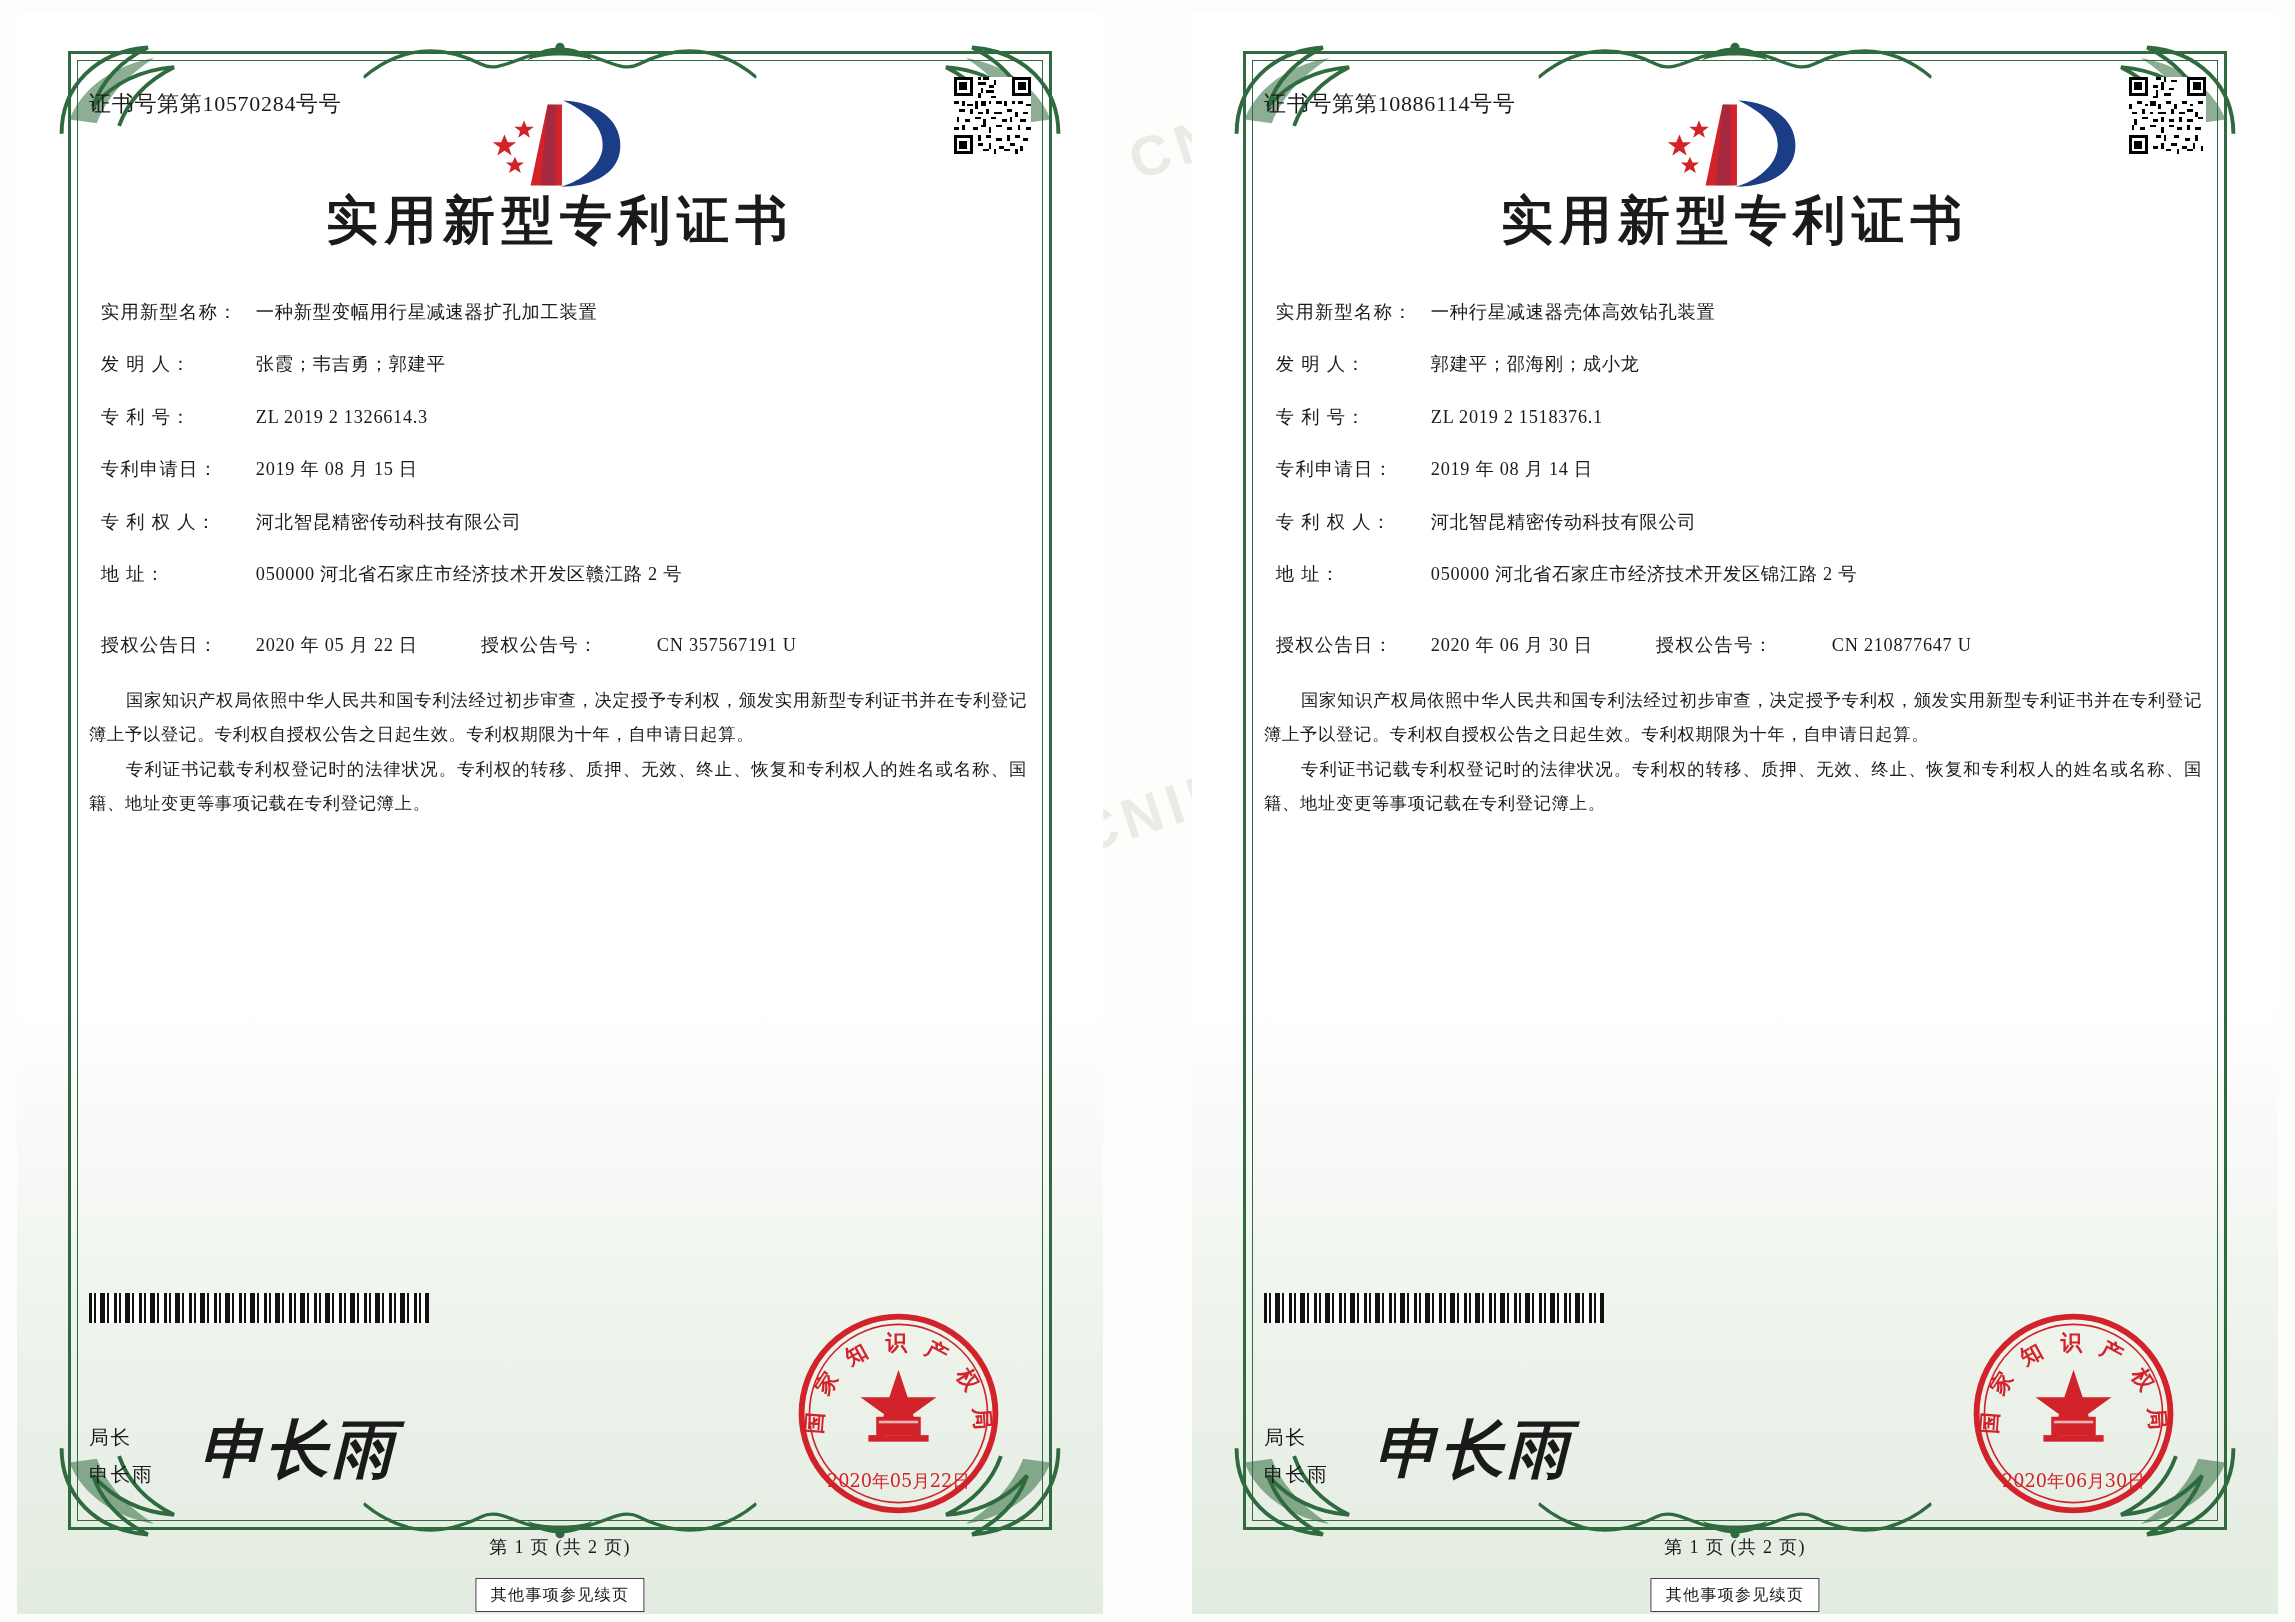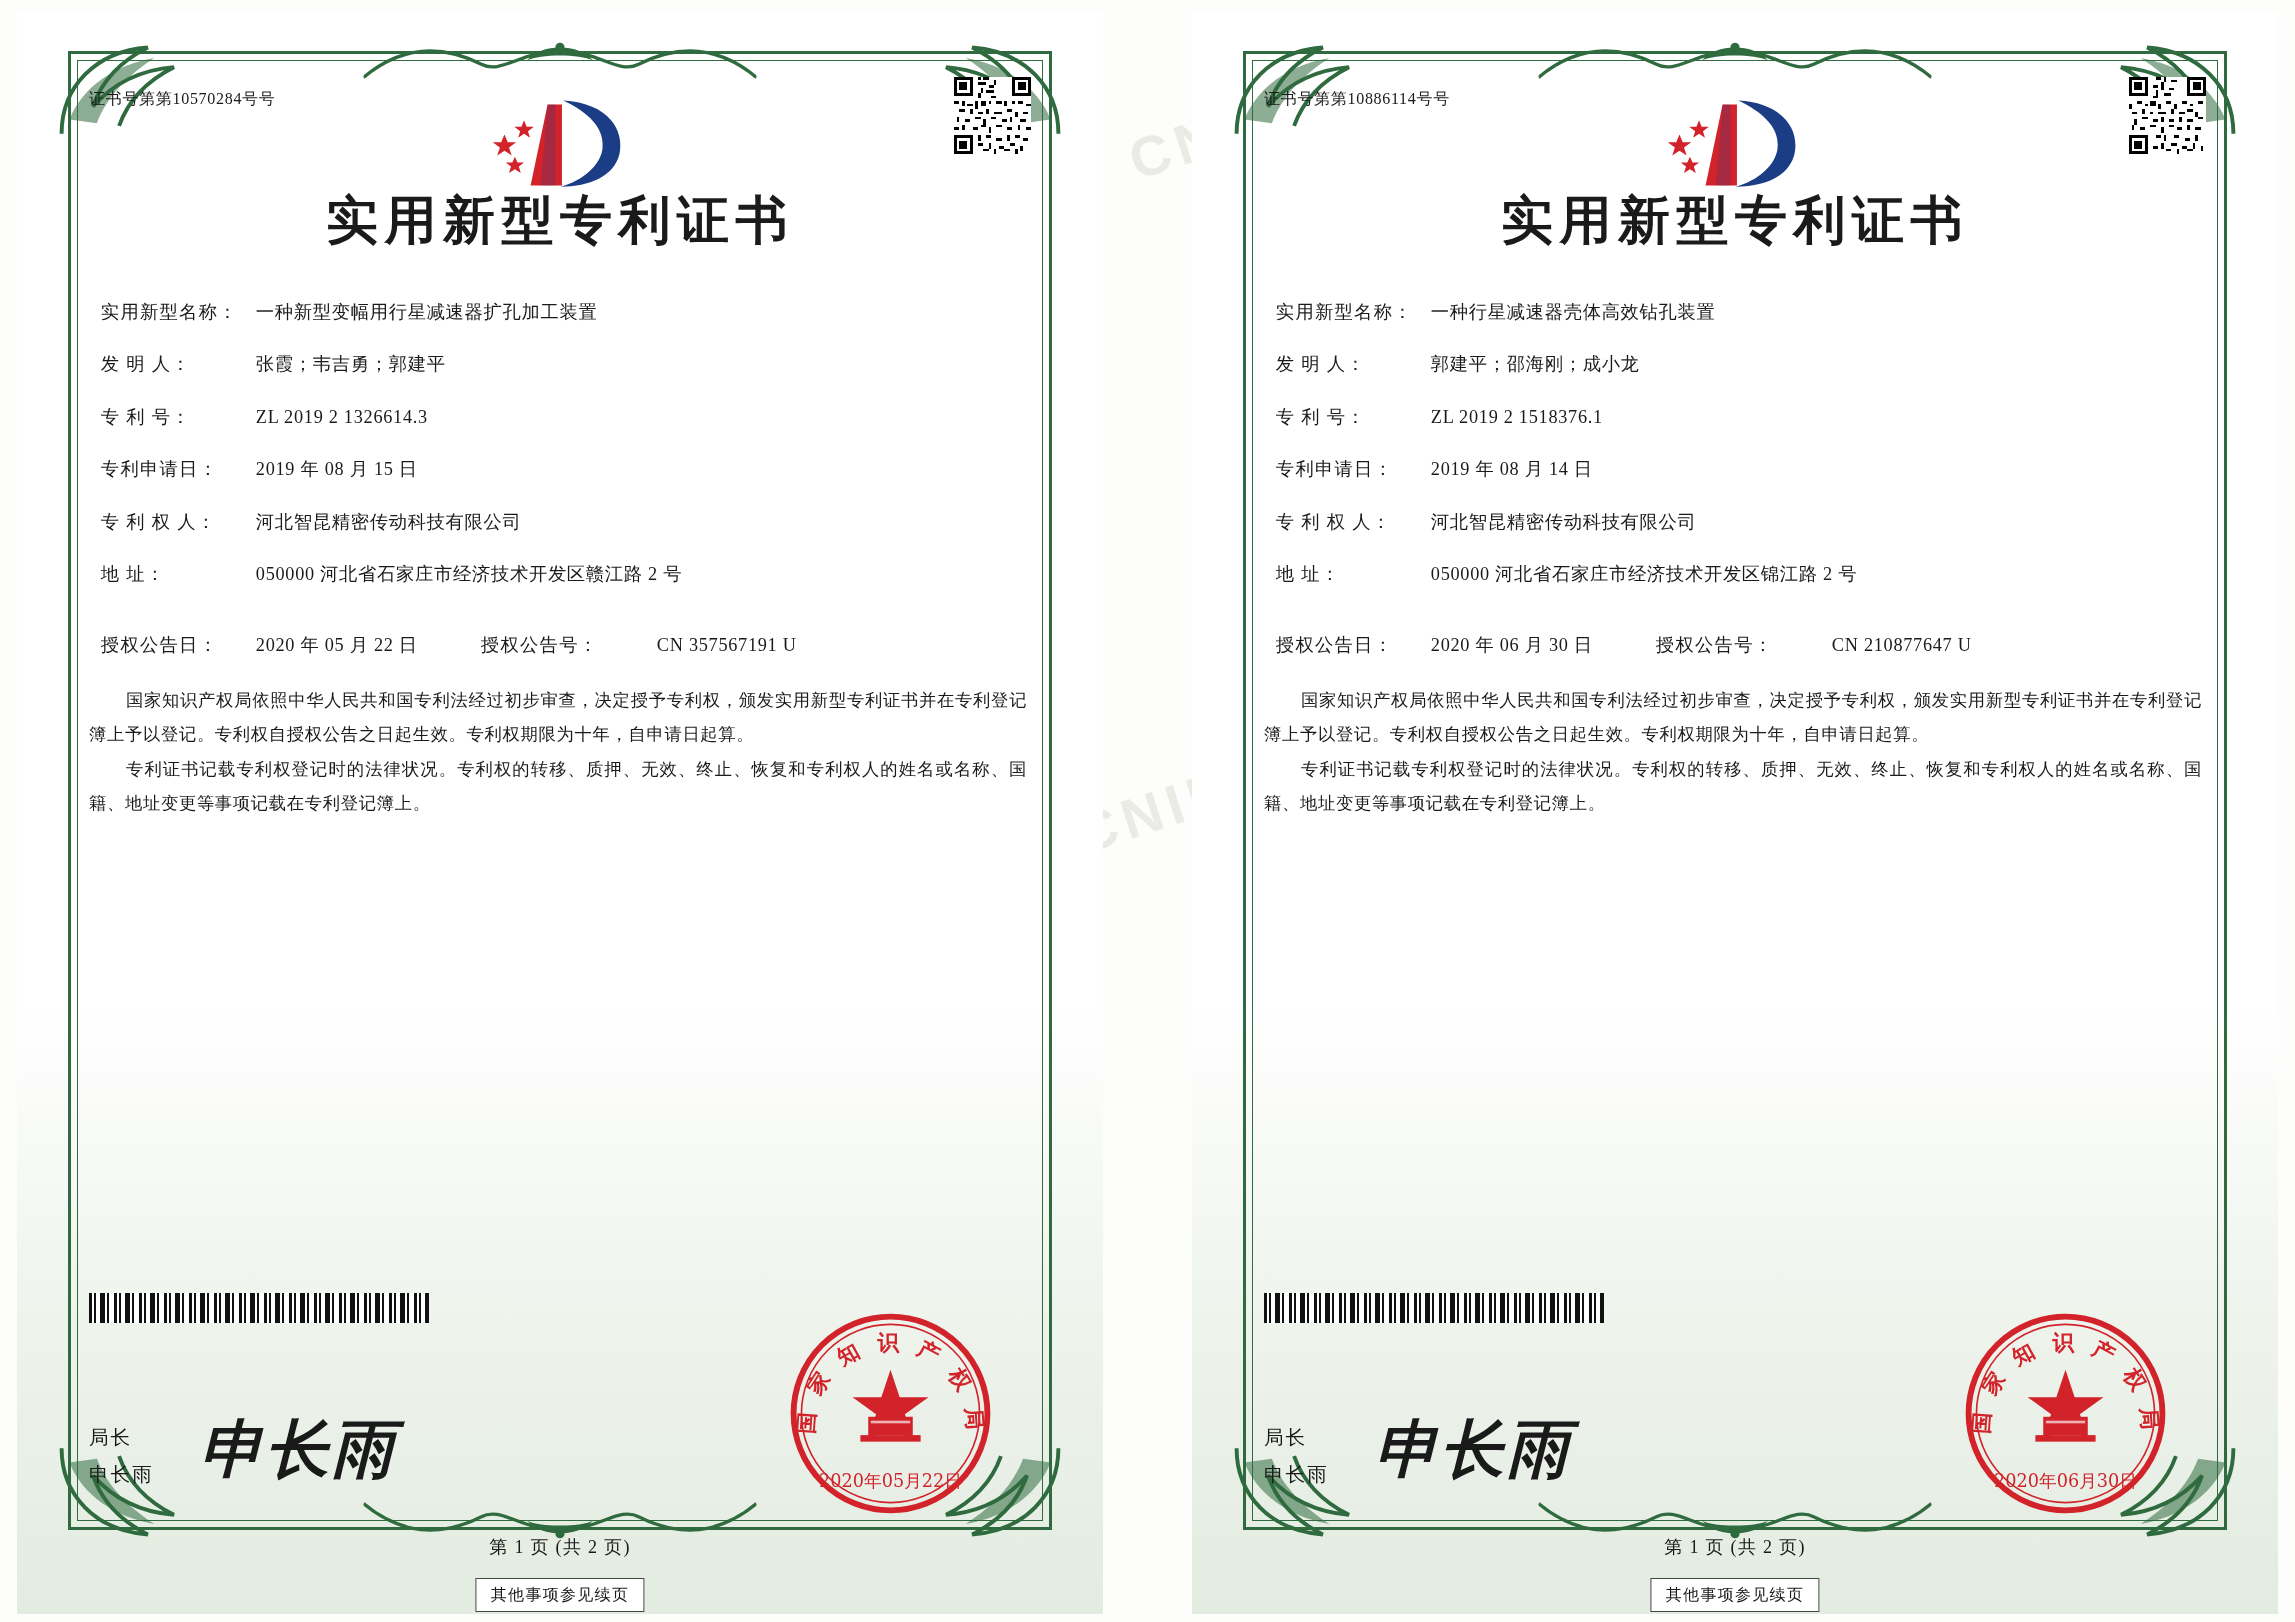--- a/index.html
+++ b/index.html
@@ -82,21 +82,21 @@
     left:72px;right:72px;top:60px;bottom:98px;
     z-index:4;
   }
   .topline{
     display:flex;
     justify-content:space-between;
     align-items:flex-start;
     height:92px;
   }
   .cert-no{
-    font-size:16px;
+    font-size:22px;
     letter-spacing:0.7px;
     padding-top:17px;
     white-space:nowrap;
     text-align:center;
   }
   
   .logo{
     position:absolute;
     left:50%;top:22px;
     transform:translateX(-50%);
@@ -145,21 +145,21 @@
     font-size:17.3px;
     line-height:1.95;
     letter-spacing:0.7px;
     text-align:justify;
     padding-right:3.9px;
   }
   .para p{margin:0 0 1.3px 0;text-indent:37px;}
   
   .bottom{
     position:absolute;
-    left:72px;right:80px;bottom:99px;
+    left:72px;right:72px;bottom:99px;
     z-index:4;
   }
   .barcode{
     height:30px;
     width:340px;
     margin-bottom:55px;
     background:repeating-linear-gradient(to right,
       #111 0 2.6px,#fff 2.6px 5.2px,#111 5.2px 7.2px,#fff 7.2px 11px,
       #111 11px 15.7px,#fff 15.7px 17.7px,#111 17.7px 20px,#fff 20px 25px);
   }

